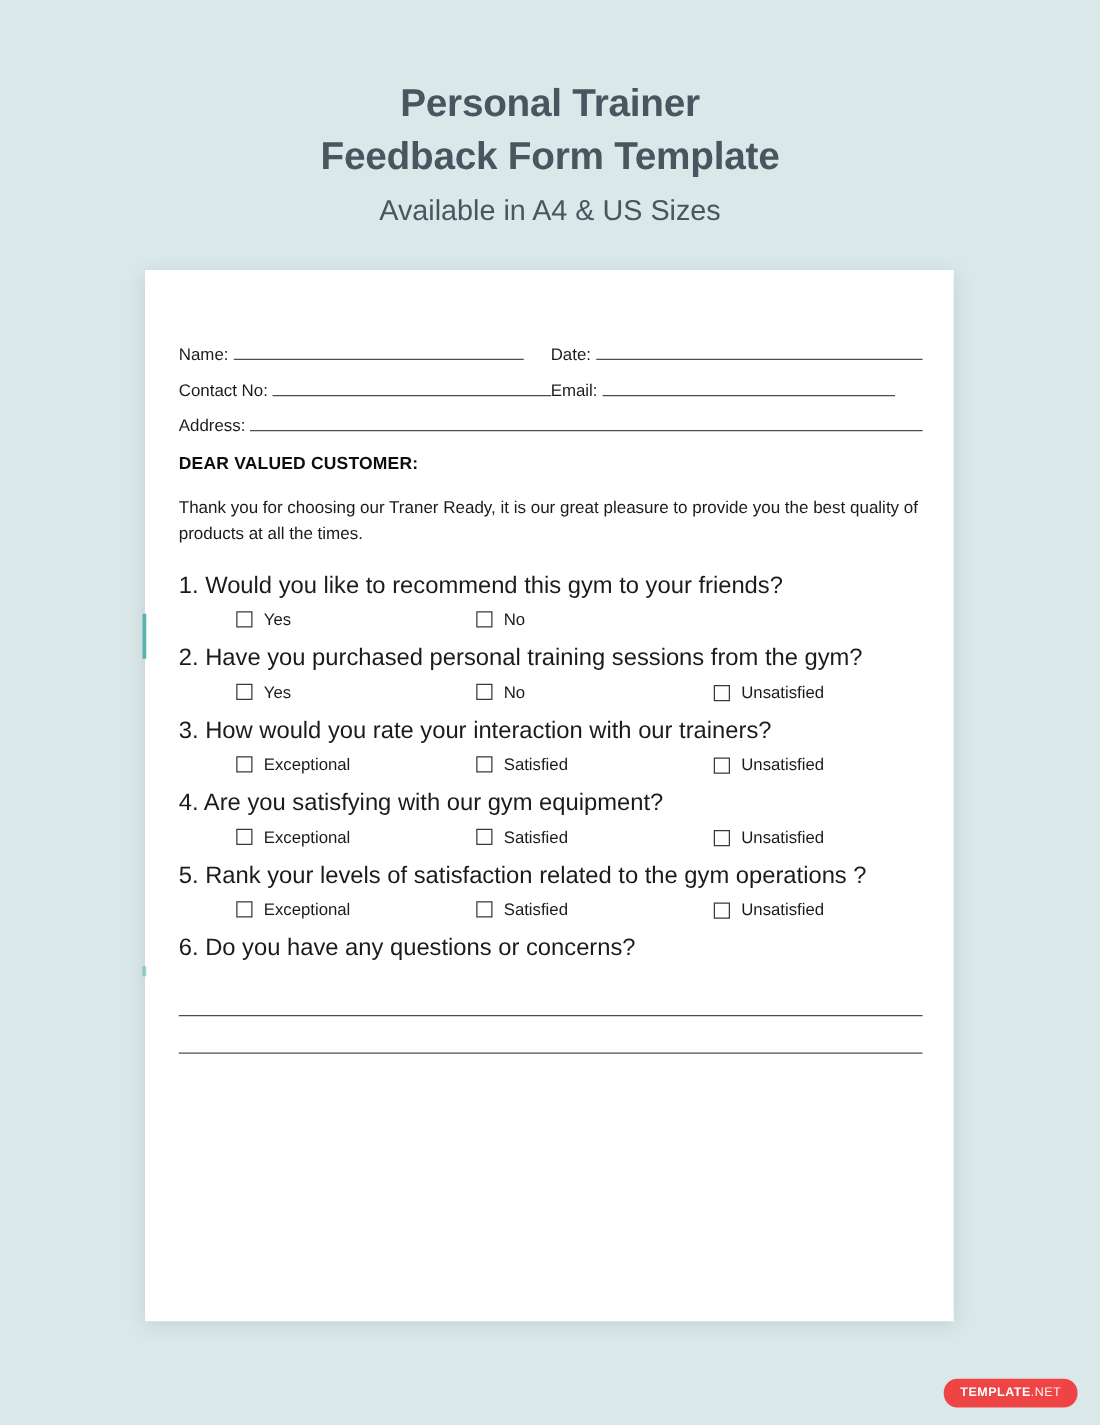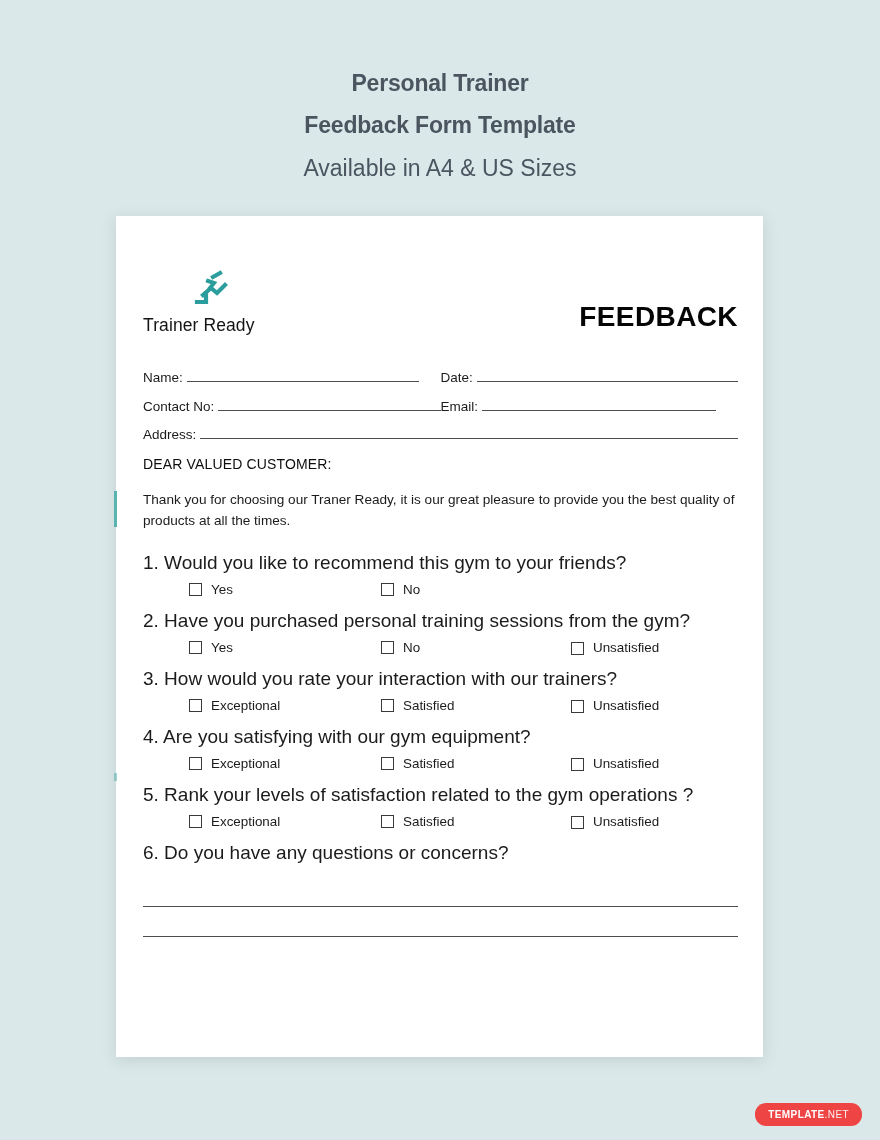--- a/index.html
+++ b/index.html
@@ -16,21 +16,21 @@
     overflow: hidden;
   }
 
   
   .promo {
     width: 880px;
     padding-top: 62px;
     text-align: center;
   }
   .promo-title {
-    font-size: 23px;
+    font-size: 31px;
     line-height: 42px;
     font-weight: bold;
     color: #4a5560;
     letter-spacing: -0.2px;
   }
   .promo-sub {
     margin-top: 9px;
     font-size: 23px;
     line-height: 27px;
     font-weight: normal;
@@ -115,21 +115,21 @@
   }
   .field-rule {
     flex: 1;
     border-bottom: 1.4px solid #4c4c4c;
     height: 11px;
   }
 
   
   .salutation {
     font-size: 14px;
-    font-weight: normal;
+    font-weight: bold;
     color: #0d0d0d;
     letter-spacing: 0.15px;
   }
   .para {
     margin-top: 17px;
     font-size: 13.6px;
     line-height: 21.5px;
     color: #1b1b1b;
   }
   .para.second { margin-top: 23px; }
@@ -200,34 +200,20 @@
   <div class="promo-sub">Available in A4 &amp; US Sizes</div>
 </div>
 
 <div class="sheet">
 
   <div class="edge-accent a1"></div>
   <div class="edge-accent a2"></div>
 
   <div class="sheet-inner">
 
-    <div class="brand-row">
-      <div class="brand">
-        <span class="brand-mark">
-          <svg width="46" height="40" viewBox="0 0 46 40" fill="none" xmlns="http://www.w3.org/2000/svg">
-            <path d="M14 26 L22 19 L28 24 L36 16" stroke="#2a9d9c" stroke-width="4.2" stroke-linecap="square" stroke-linejoin="miter"></path>
-            <path d="M8 33 L17 33 L17 24" stroke="#2a9d9c" stroke-width="4.2" stroke-linecap="square" stroke-linejoin="miter"></path>
-            <path d="M24 8 L31 4" stroke="#2a9d9c" stroke-width="4.2" stroke-linecap="square"></path>
-            <path d="M19 12 L25 14 L21 19" stroke="#2a9d9c" stroke-width="4" stroke-linecap="square" stroke-linejoin="miter"></path>
-          </svg>
-        </span>
-        <span class="brand-name">Trainer Ready</span>
-      </div>
-      <div class="doc-title">FEEDBACK</div>
-    </div>
 
     <div class="fields">
 
       <div class="field-row">
         <div class="field half">
           <span class="field-label">Name:</span>
           <span class="field-rule"></span>
         </div>
         <div class="field half right">
           <span class="field-label">Date:</span>

